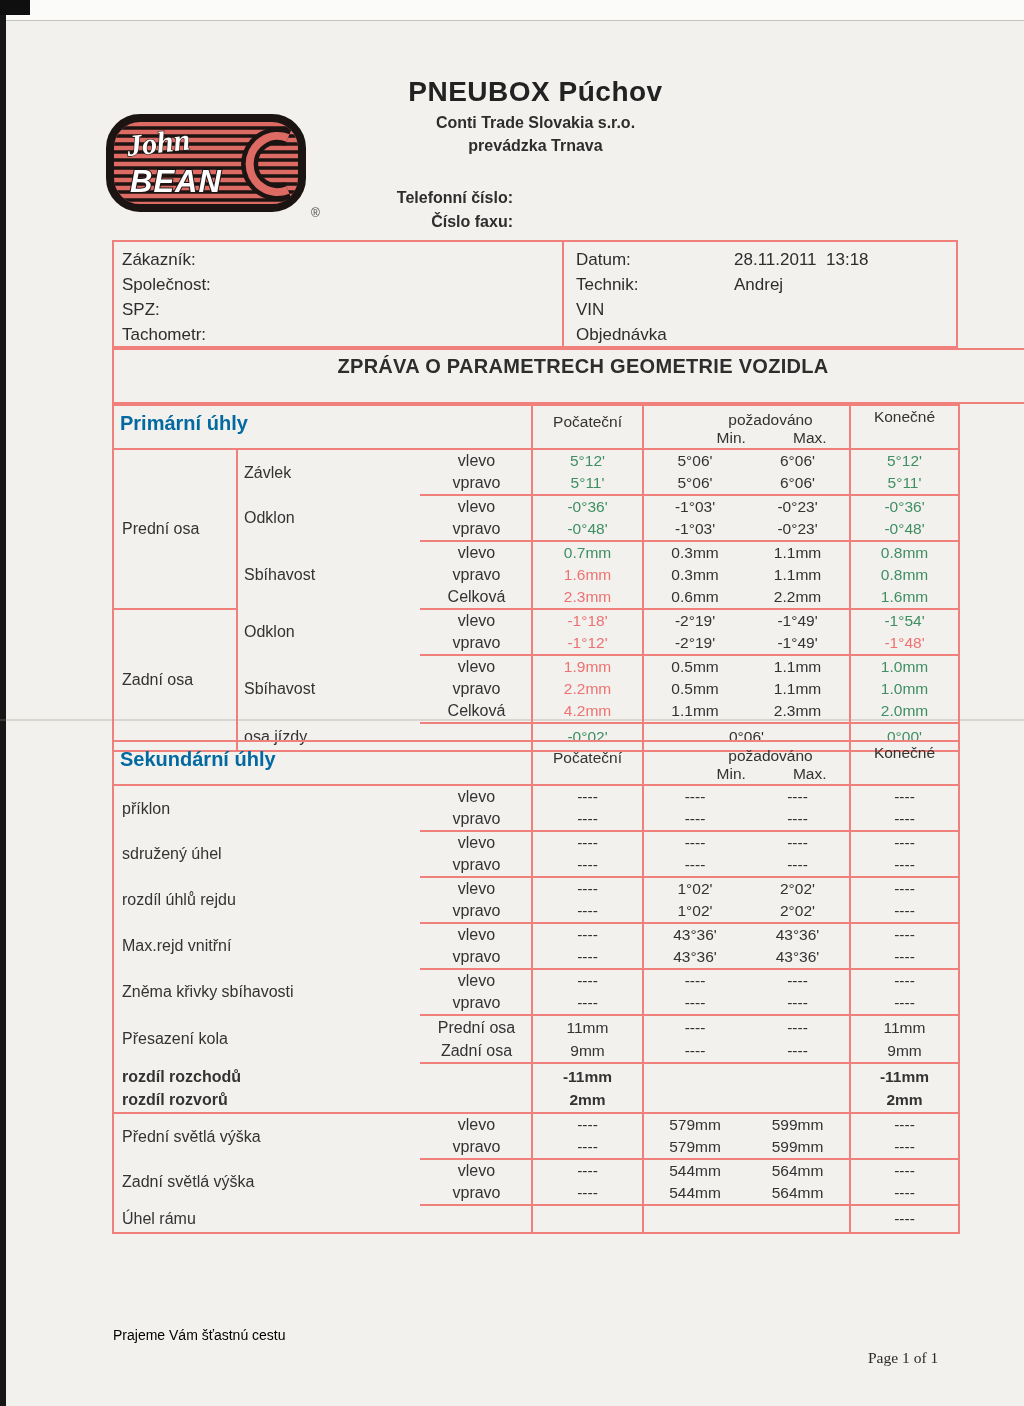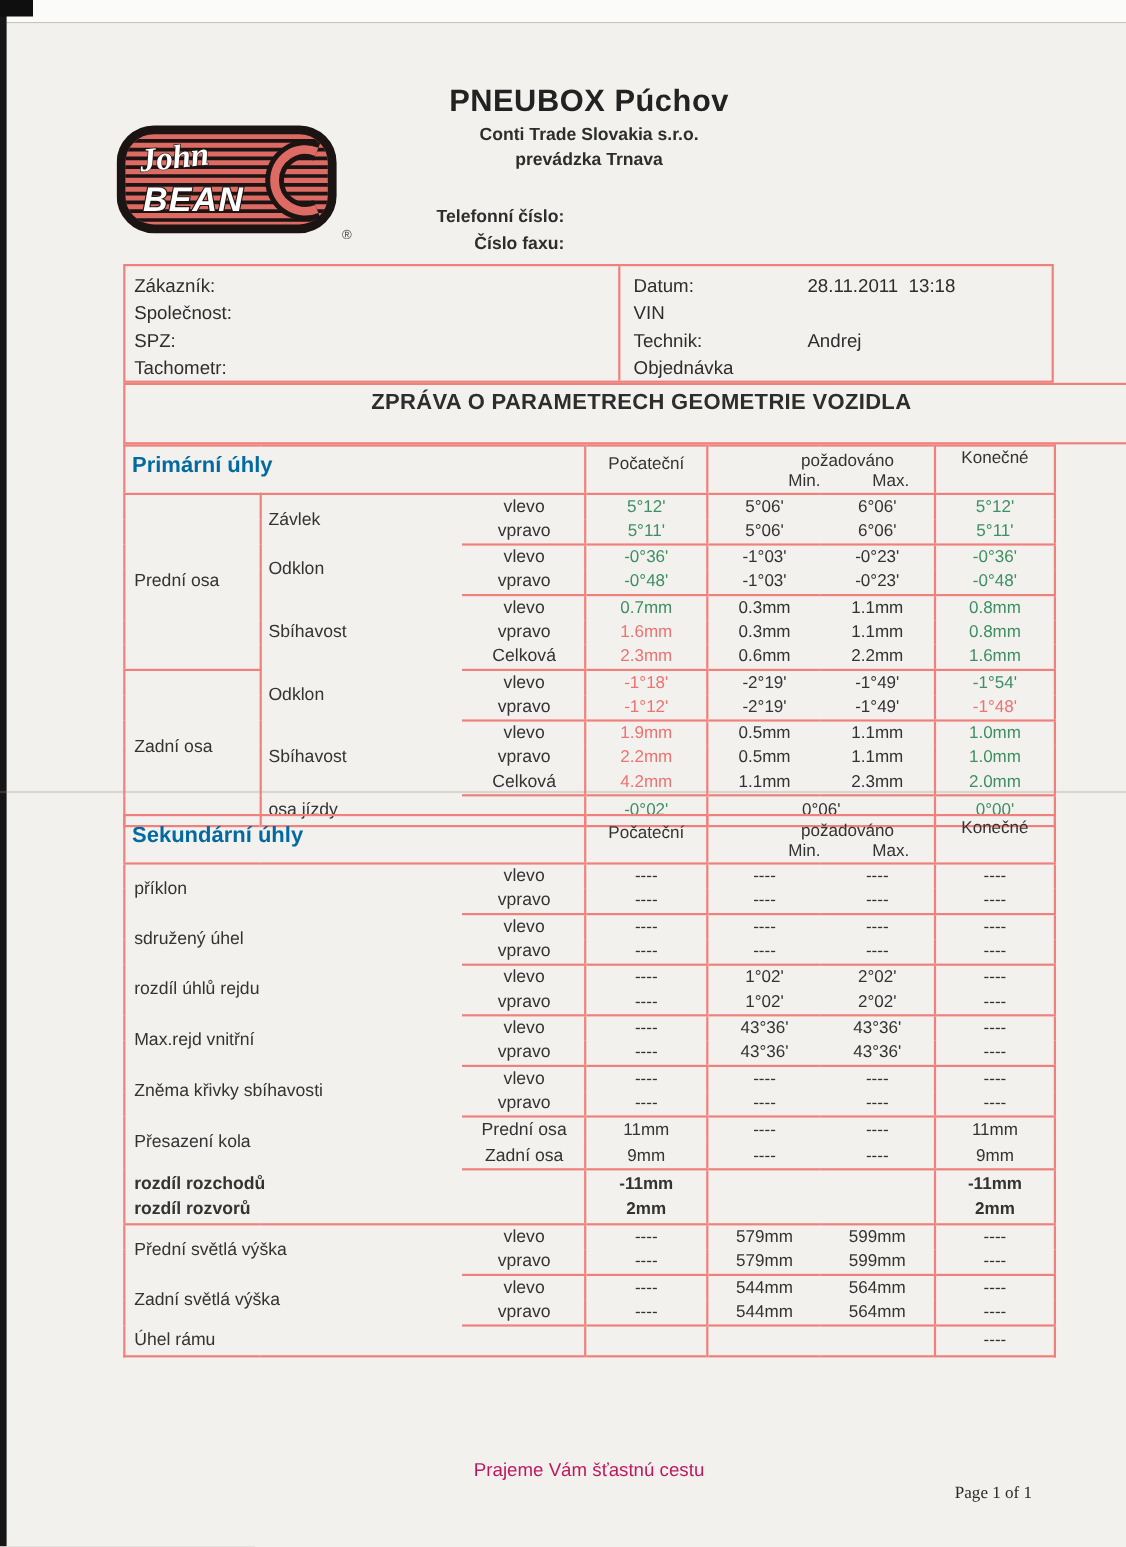--- a/index.html
+++ b/index.html
@@ -61,21 +61,21 @@
   th.h-req{padding-top:5px;padding-left:48px;}
   .req-top{font-size:15.5px;line-height:18px;}
   .req-mm{display:flex;line-height:18px;}
   .req-mm span{width:50%;font-size:15.5px;}
   tr.dbl td{height:50px;line-height:23px;white-space:normal;vertical-align:middle;font-weight:bold;}
   tr.dbl td div{line-height:23px;}
   tr.last td{height:28px;}
   tr.tall td{height:24px;}
 
   
-  .foot-wish{position:absolute;left:113px;top:1327px;width:845px;text-align:center;font-size:17px;color:#be185d;}
+  .foot-wish{position:absolute;left:113px;top:1327px;width:845px;font-size:14px;color:#000000;}
   .foot-page{position:absolute;left:868px;top:1349px;font-family:"Liberation Serif", serif;font-size:15.5px;color:#2a2a2a;}
 </style>
 </head>
 <body>
 
 <div class="scan">
 
   <div class="edge-top"></div>
   <div class="edge-left"></div>
   <div class="corner-tl"></div>
@@ -123,26 +123,26 @@
       <div>Společnost:</div>
       <div>SPZ:</div>
       <div>Tachometr:</div>
     </div>
     <div class="cust-r">
       <div class="row">
           <span class="lab">Datum:</span>
           <span>28.11.2011&nbsp; 13:18</span>
         </div>
       <div class="row">
+          <span class="lab">Technik:</span>
+          <span>Andrej</span>
+        </div>
+      <div class="row">
           <span class="lab">VIN</span>
           <span></span>
-        </div>
-      <div class="row">
-          <span class="lab">Technik:</span>
-          <span>Andrej</span>
         </div>
       <div class="row">
           <span class="lab">Objednávka</span>
           <span></span>
         </div>
     </div>
   </div>
 
   <div class="titlebox">
     <div class="rep-title">ZPRÁVA O PARAMETRECH GEOMETRIE VOZIDLA</div>

